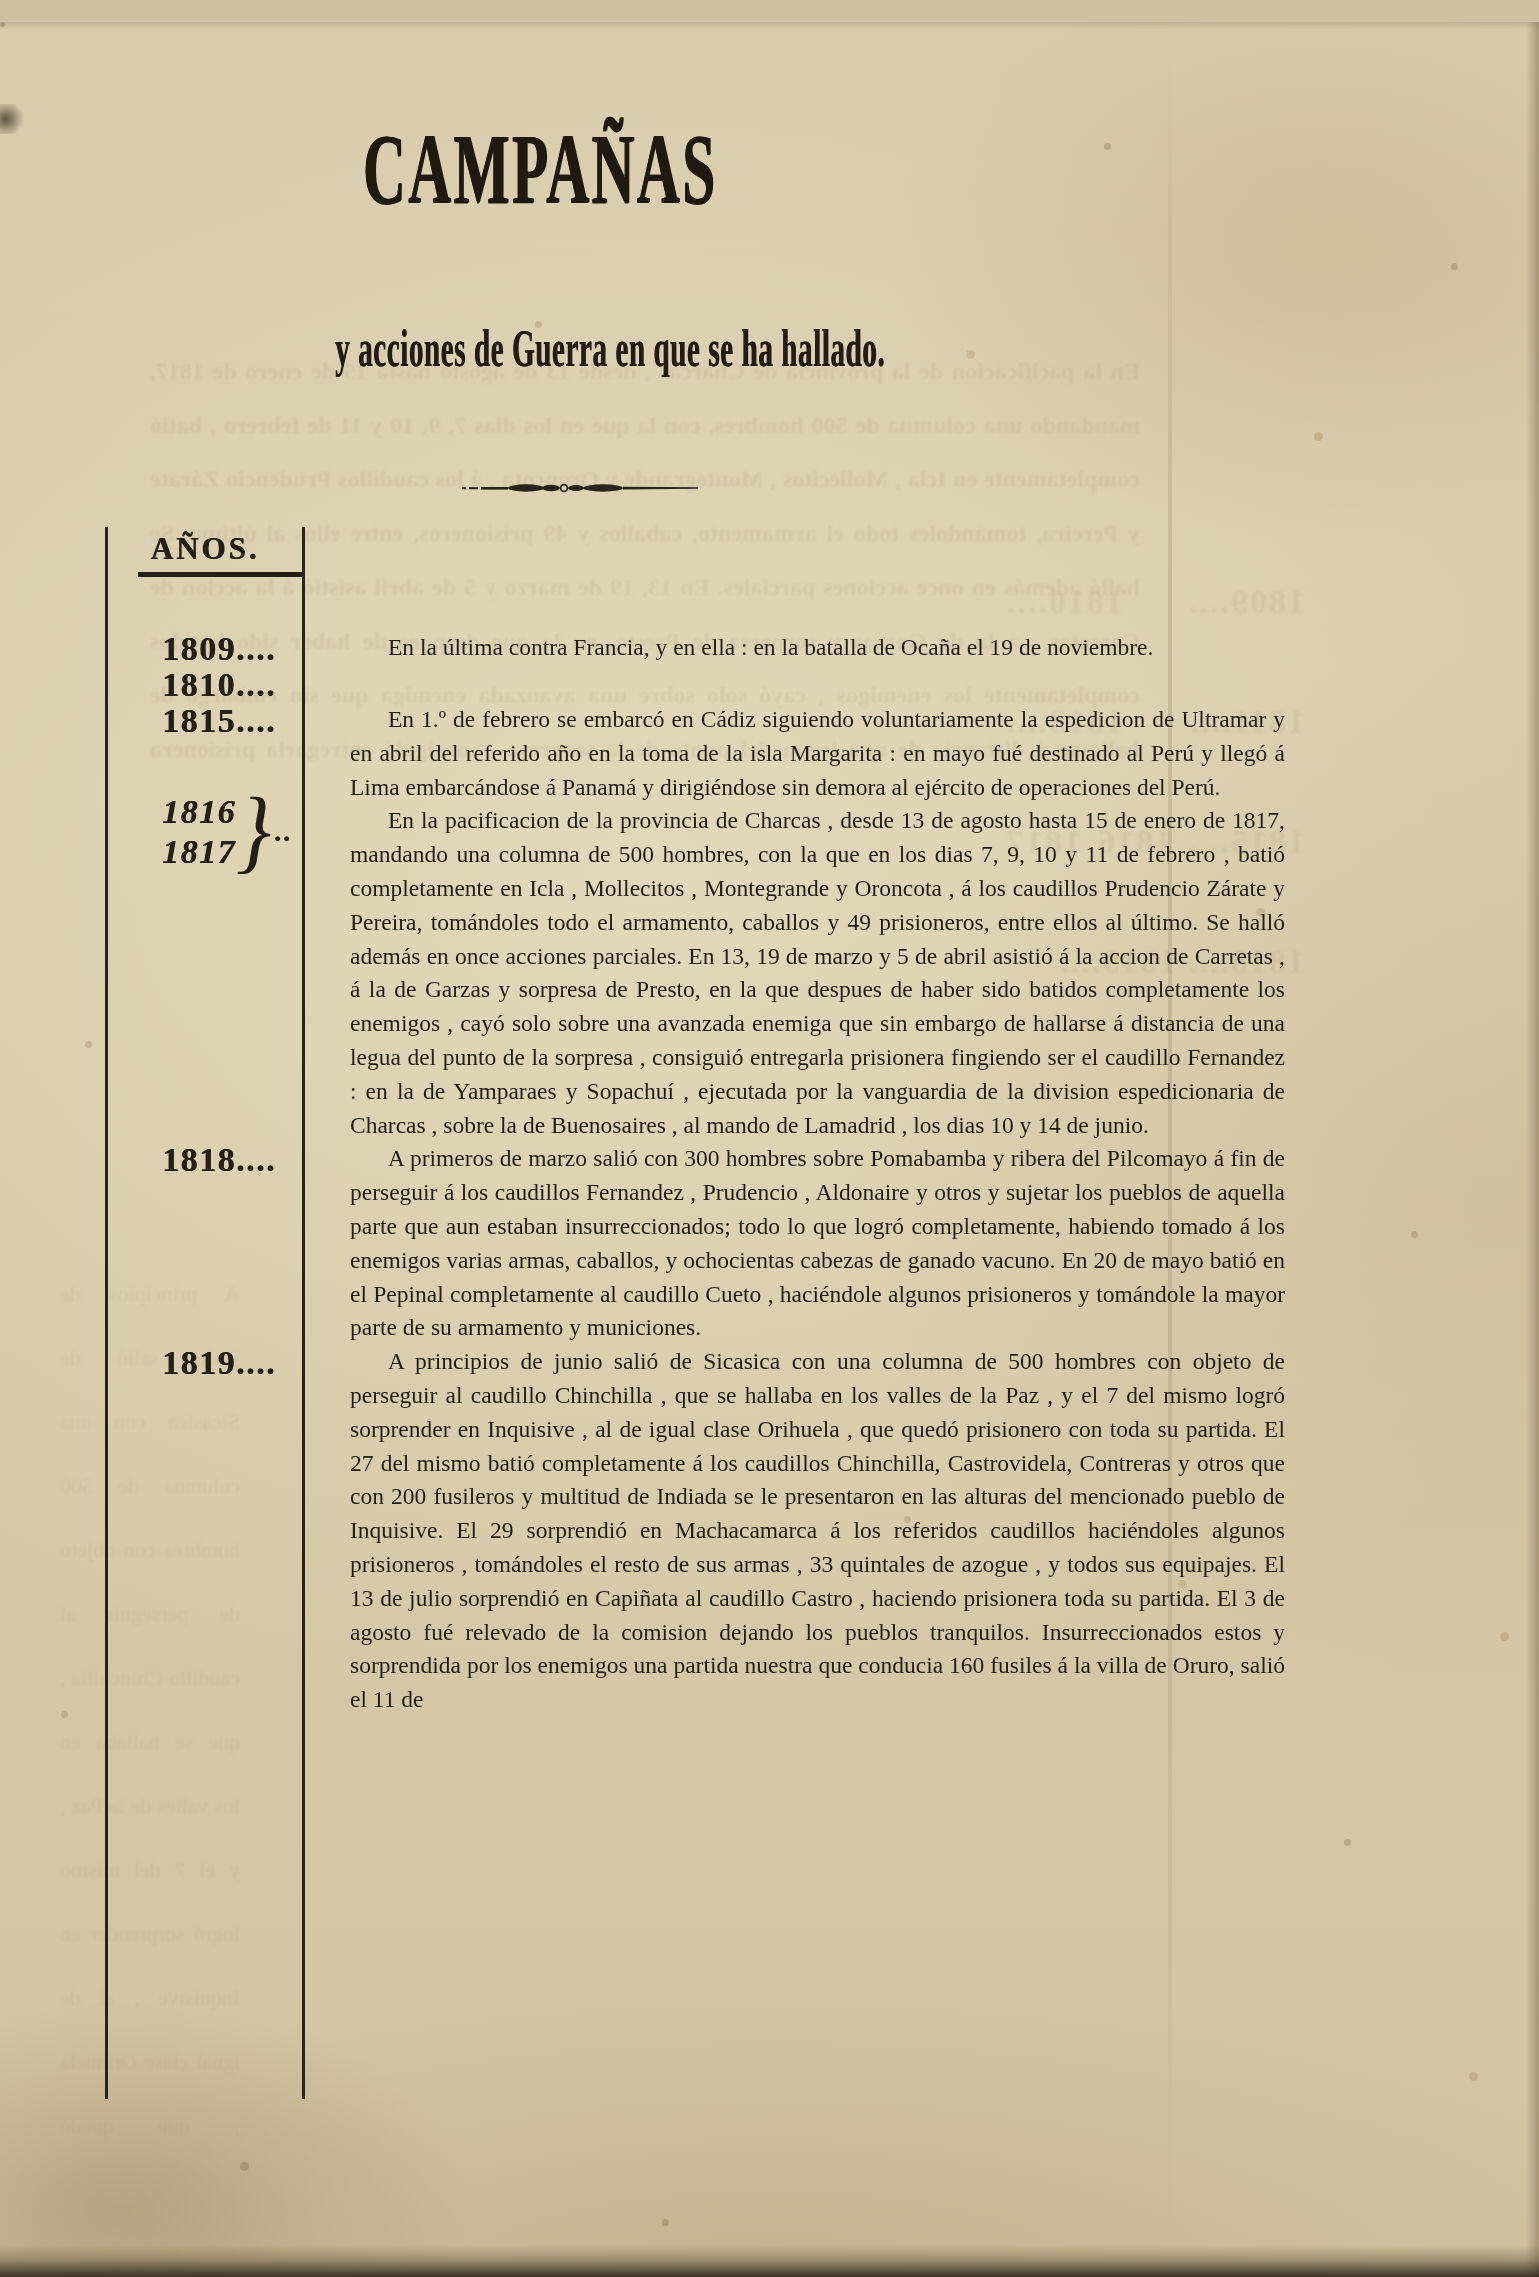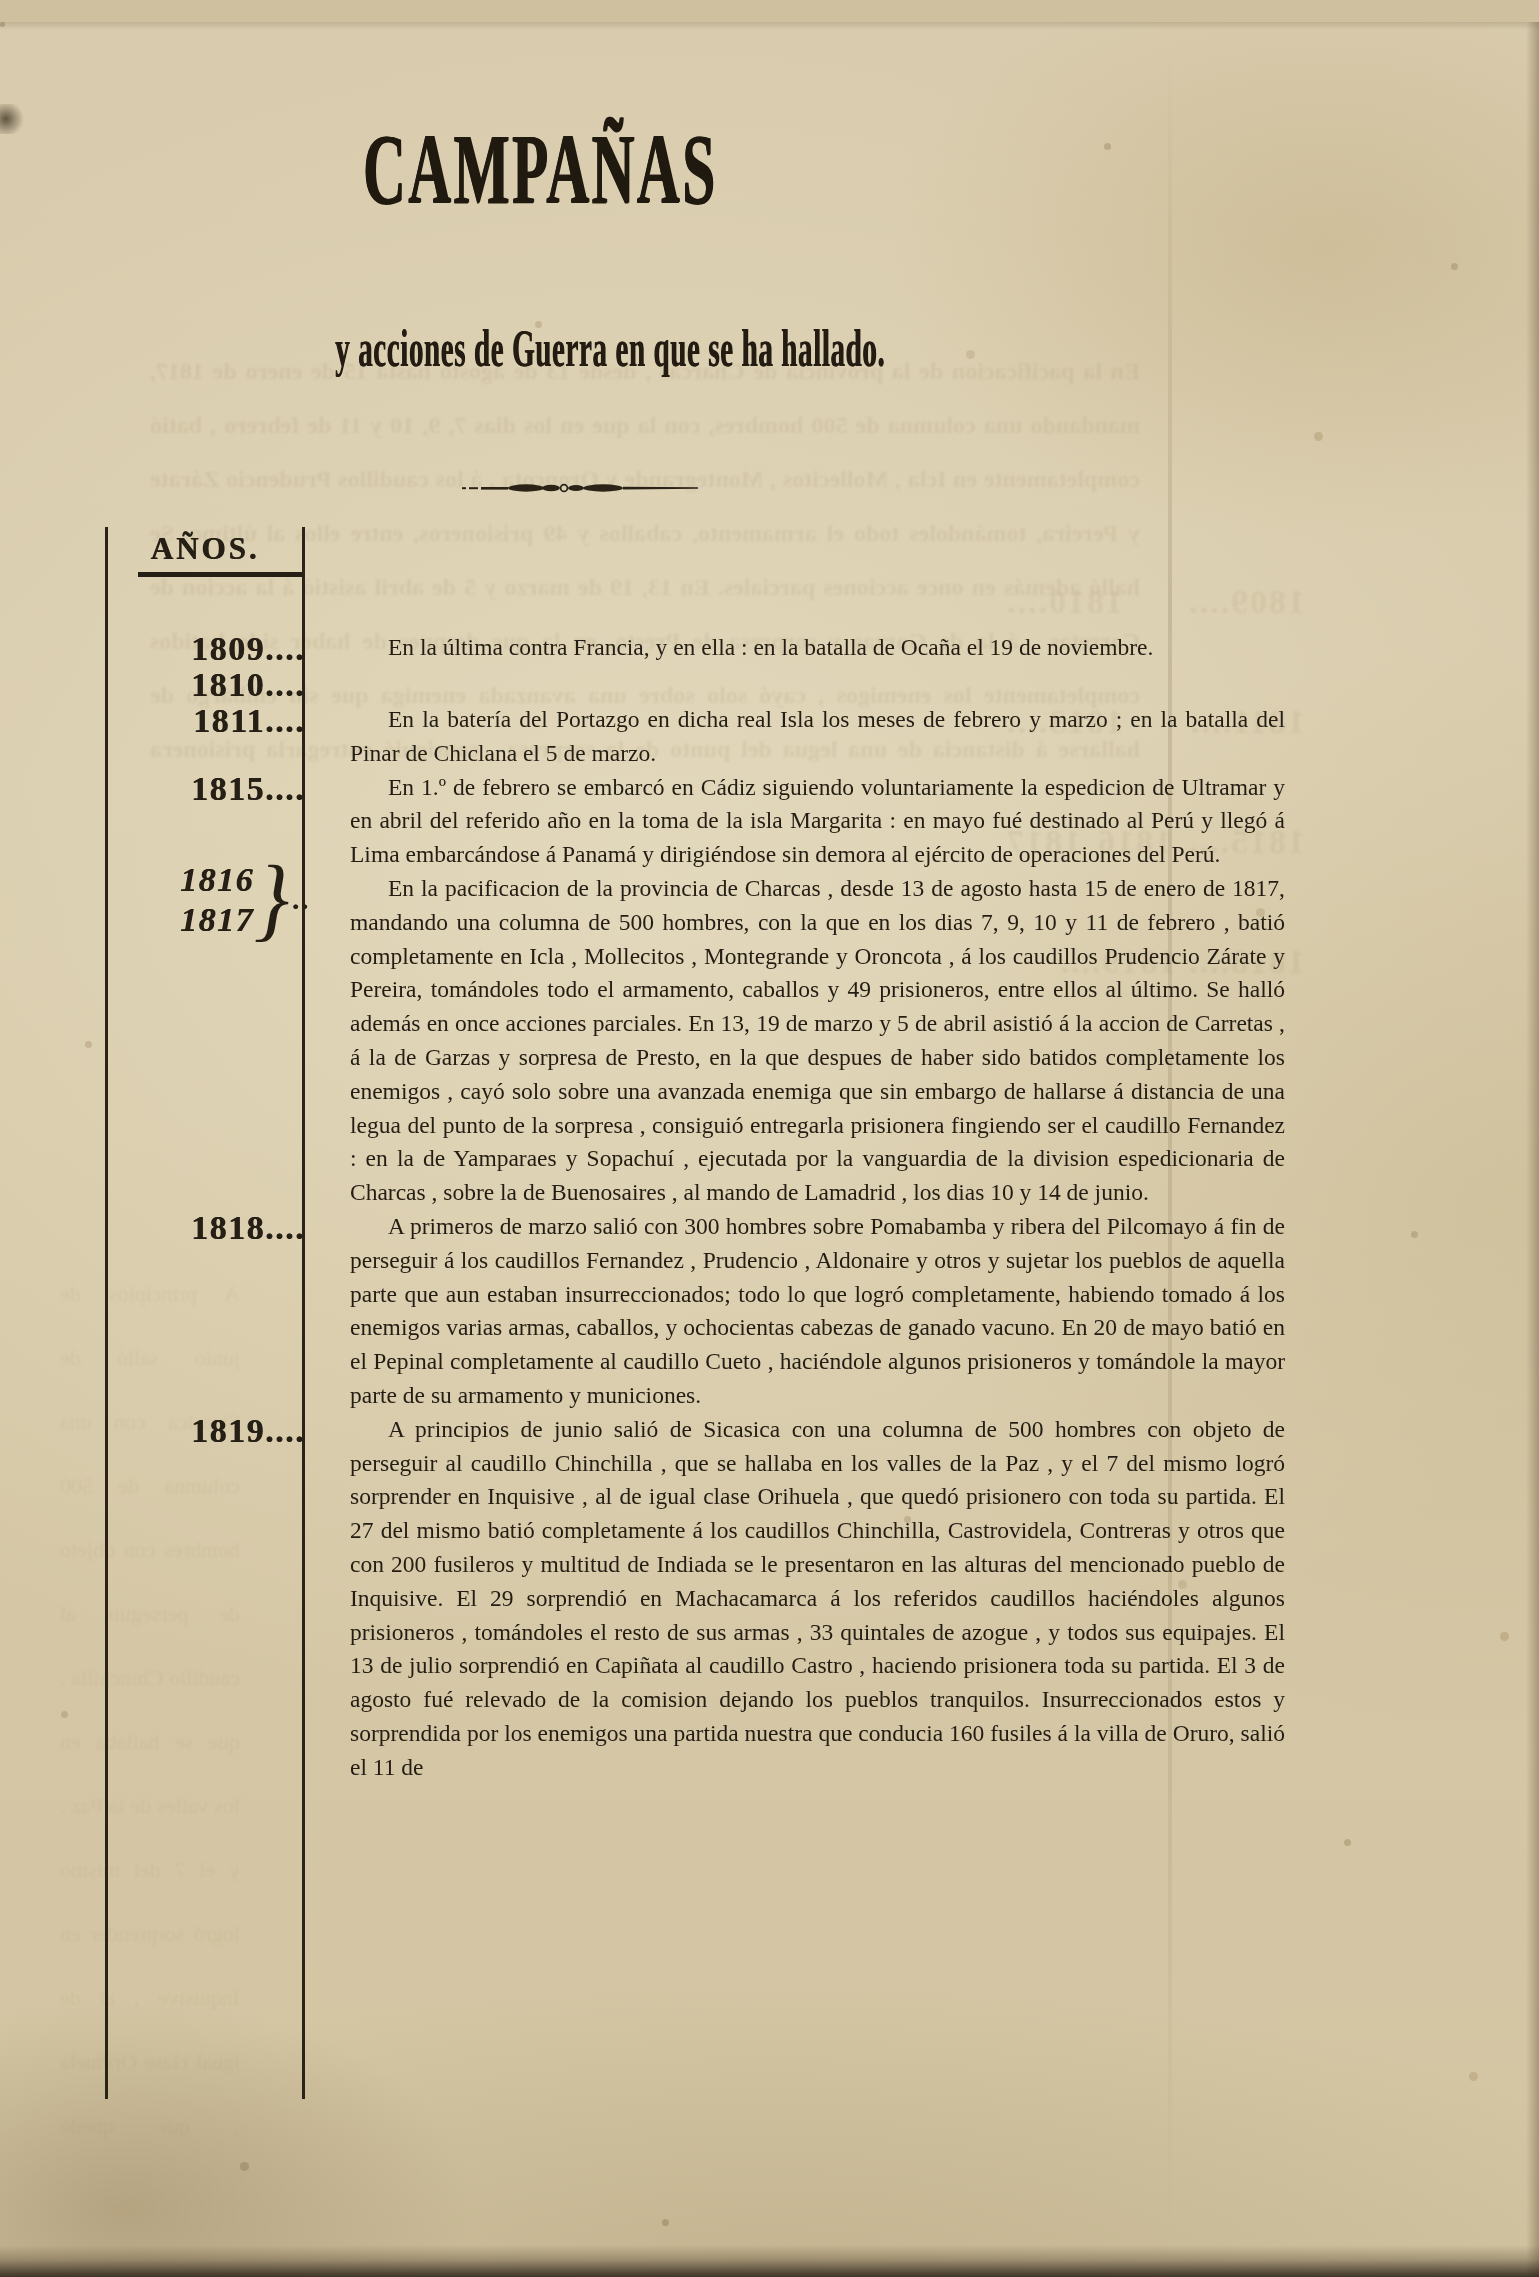--- a/index.html
+++ b/index.html
@@ -73,23 +73,23 @@
   .divider svg{display:block;}
 
   .table{position:absolute;top:505px;left:105px;width:1180px;min-height:1572px;}
   .rule-left{position:absolute;left:0;top:0;bottom:0;width:3px;background:#2b2318;}
   .rule-mid{position:absolute;left:197px;top:0;bottom:0;width:3px;background:#2b2318;}
   .thead{height:104px;}
   .head-label{width:200px;box-sizing:border-box;text-align:center;font-weight:700;font-size:31px;
     letter-spacing:3px;padding-top:4px;text-shadow:.6px 0 0 currentColor;}
   .head-underline{margin-left:33px;width:165px;height:5px;background:var(--ink);margin-top:5px;}
   .row{display:flex;align-items:flex-start;}
-  .cell-year{flex:none;width:200px;box-sizing:border-box;padding-left:75px;
+  .cell-year{flex:none;width:200px;box-sizing:border-box;padding-left:57px;
     font-weight:700;font-size:34px;line-height:36px;letter-spacing:1.5px;
-    text-shadow:.6px 0 0 currentColor;white-space:nowrap;text-align:right;}
+    text-shadow:.6px 0 0 currentColor;white-space:nowrap;}
   .cell-year.pair{margin-top:-12px;}
   .year-pair{display:flex;align-items:center;font-style:italic;}
   .pair-col{display:flex;flex-direction:column;}
   .year-line{font-size:34px;line-height:40px;}
   .brace{font-size:88px;line-height:80px;font-weight:400;transform:scaleY(1.05);text-shadow:none;}
   .suffix{font-size:28px;letter-spacing:2px;margin-top:14px;margin-left:1px;}
   .cell-text{flex:1;box-sizing:border-box;padding-left:45px;
     font-size:23.5px;line-height:33.8px;text-align:justify;text-indent:38px;
     color:#241d13;}
 </style>
@@ -131,24 +131,20 @@
       </div>
       <div>
           <div class="row">
             <div class="cell-year"><span>1809....</span></div>
             <div class="cell-text">En la última contra Francia, y en ella : en la batalla de Ocaña el 19 de noviembre.</div>
           </div>
           <div class="row">
             <div class="cell-year"><span>1810....</span></div>
           </div>
           <div class="row">
-            <div class="cell-year"><span>1811....</span></div>
-            <div class="cell-text">En la batería del Portazgo en dicha real Isla los meses de febrero y marzo ; en la batalla del Pinar de Chiclana el 5 de marzo.</div>
-          </div>
-          <div class="row">
             <div class="cell-year"><span>1815....</span></div>
             <div class="cell-text">En 1.º de febrero se embarcó en Cádiz siguiendo voluntariamente la espedicion de Ultramar y en abril del referido año en la toma de la isla Margarita : en mayo fué destinado al Perú y llegó á Lima embarcándose á Panamá y dirigiéndose sin demora al ejército de operaciones del Perú.</div>
           </div>
           <div class="row">
             <div class="cell-year pair">
               <div class="year-pair">
                 <div class="pair-col">
                   <span class="year-line">1816</span>
                   <span class="year-line">1817</span>
                 </div>

